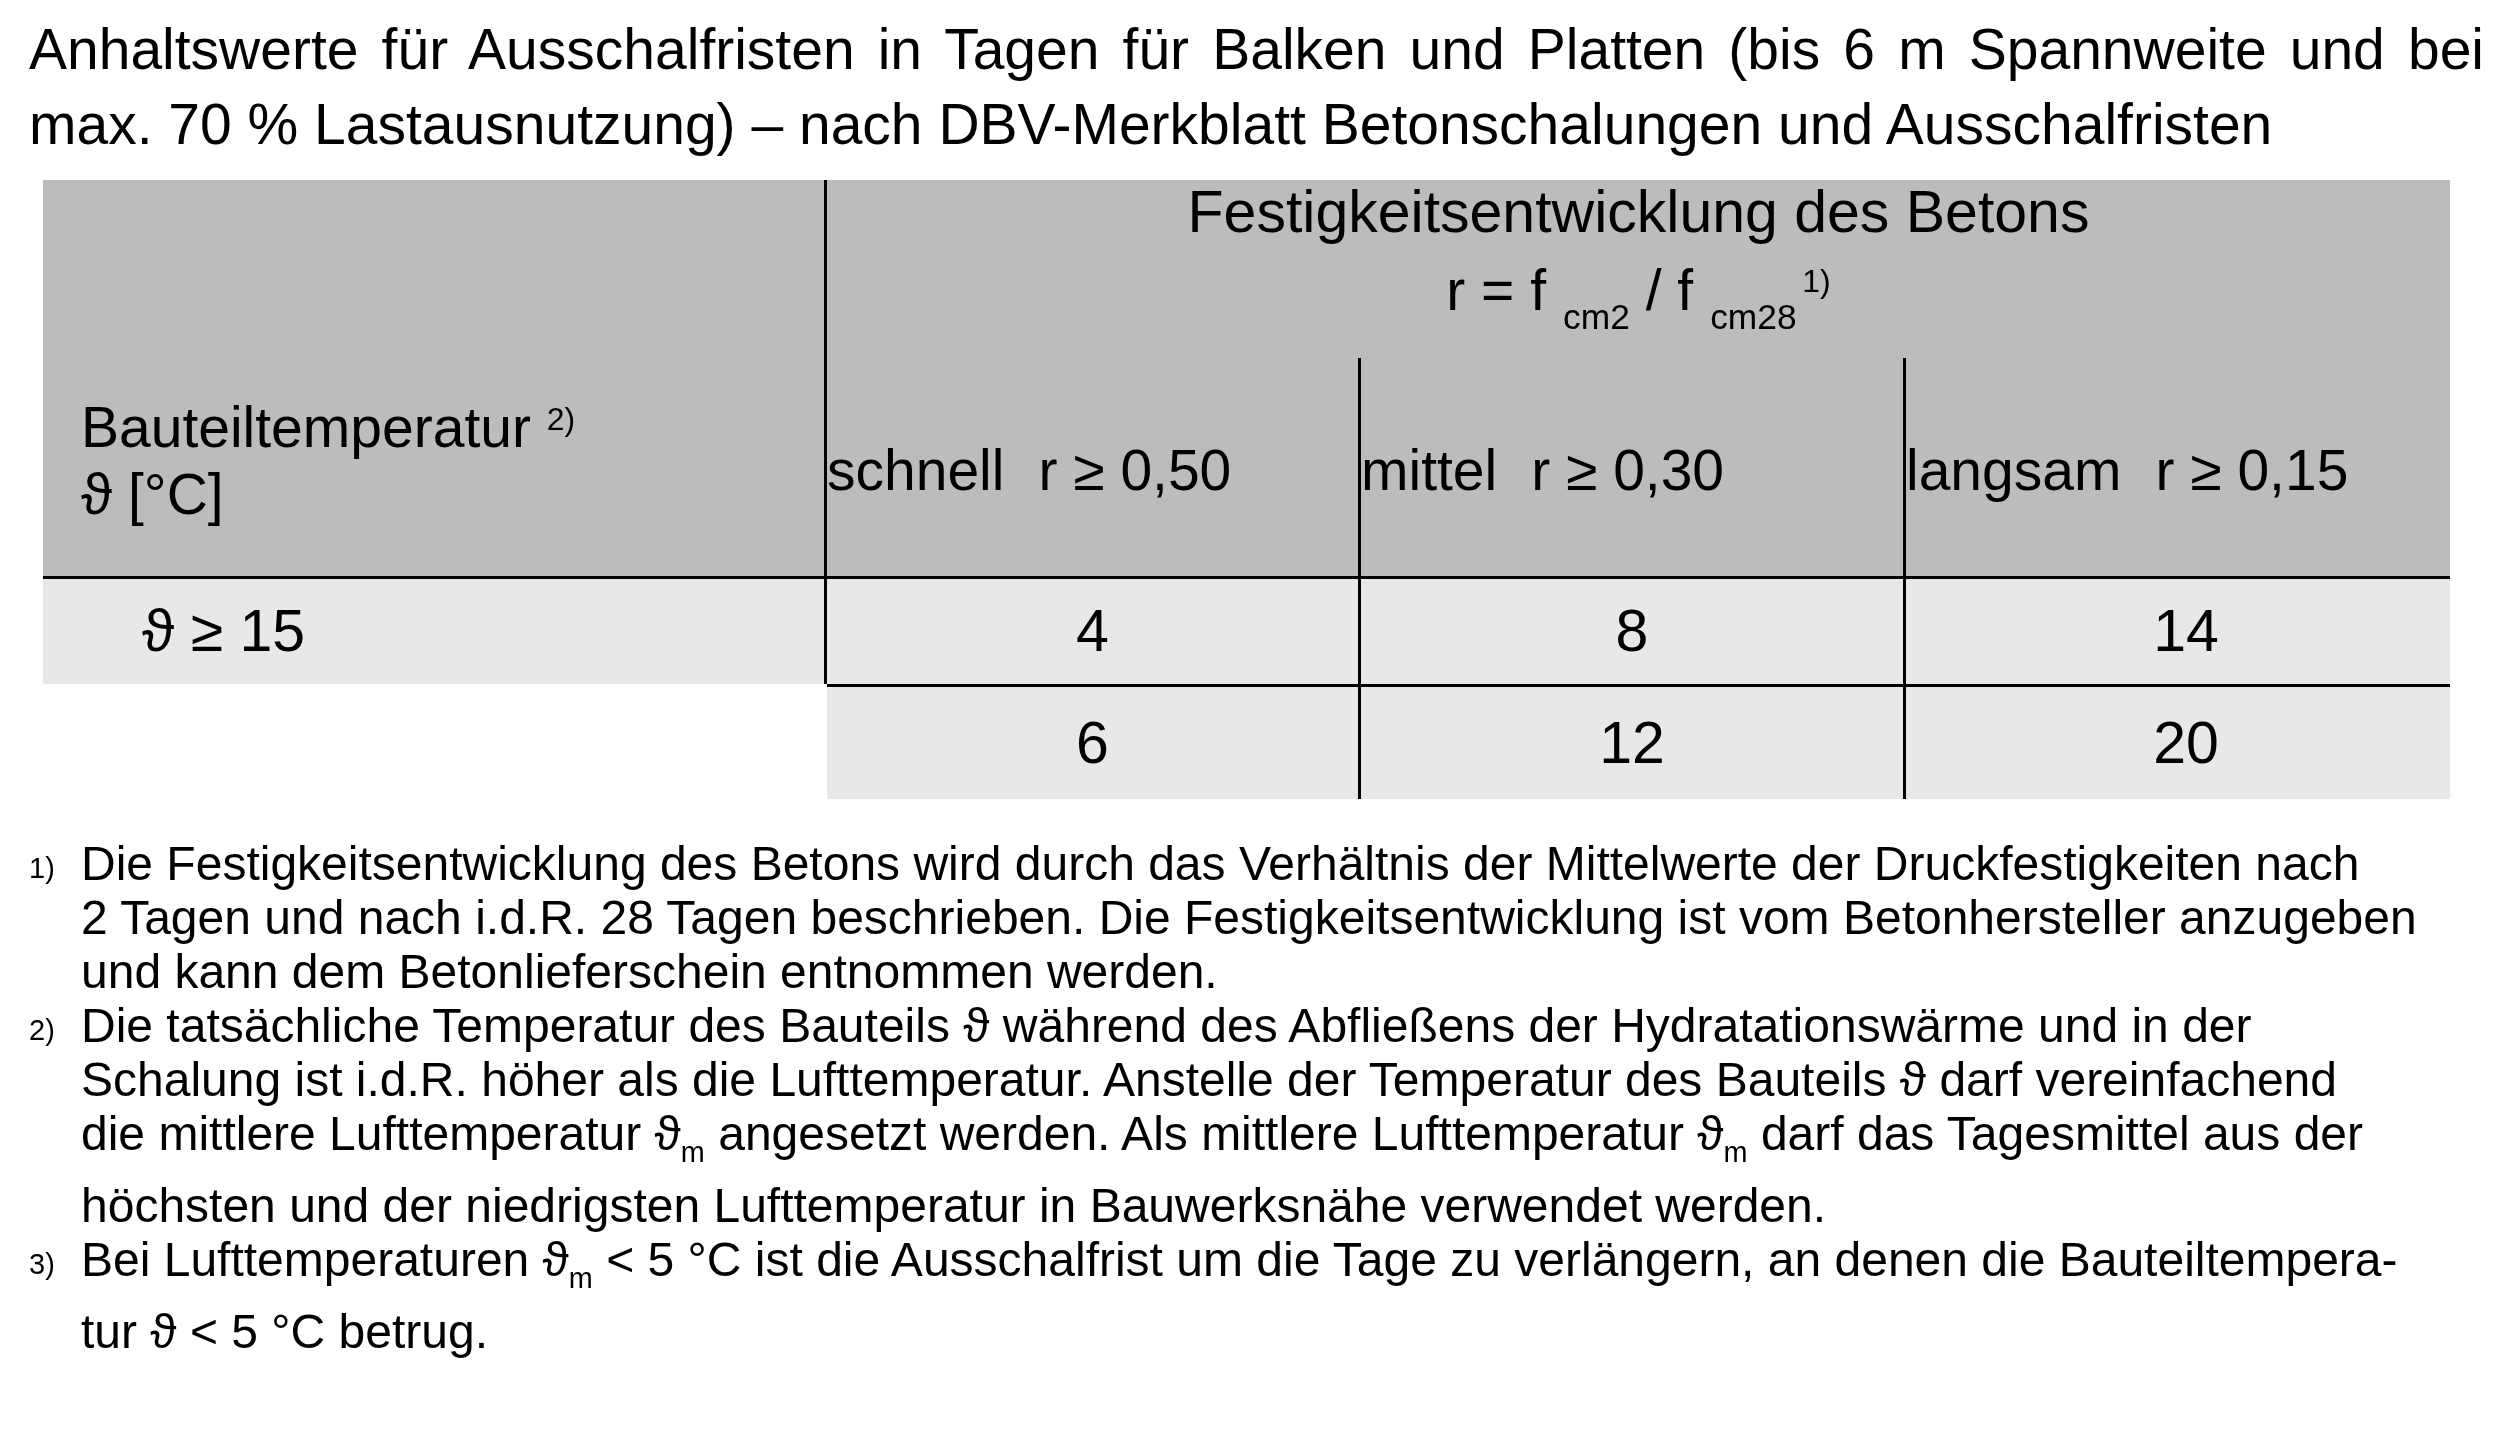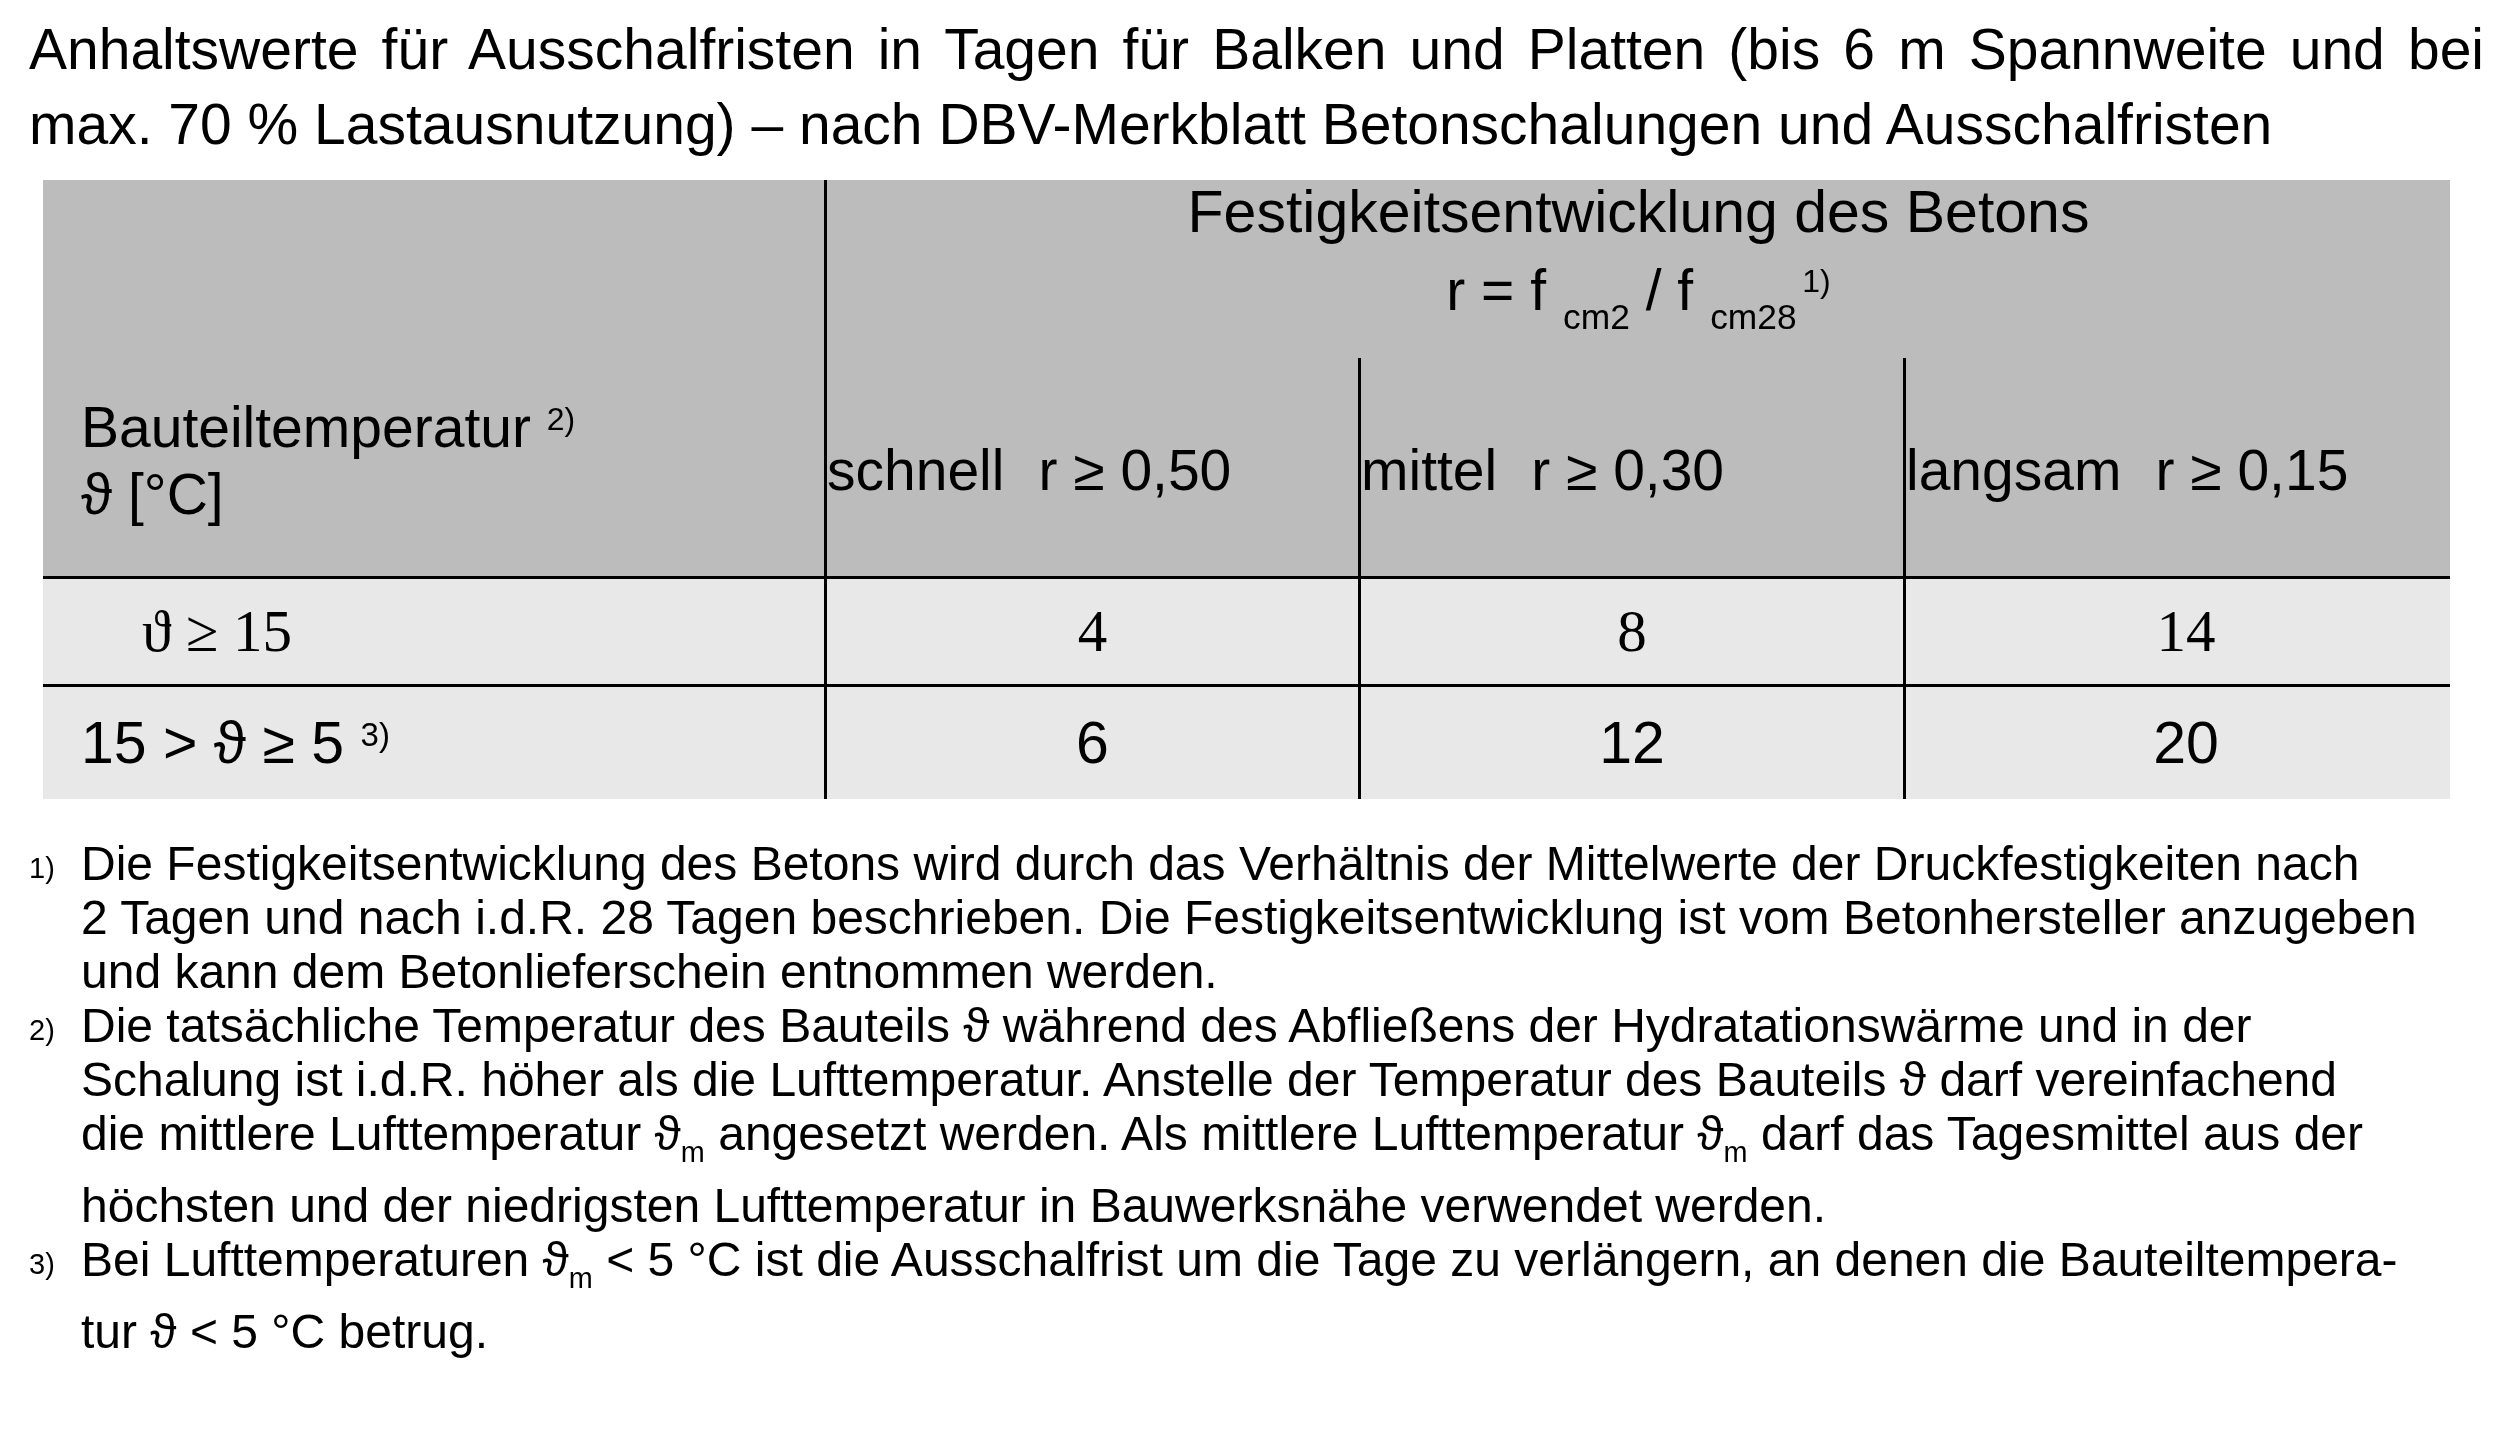--- a/index.html
+++ b/index.html
@@ -48,21 +48,21 @@
     display: flex; flex-direction: row; align-items: center; 
     padding-top: 7.6px; gap: 34px;
     font-size: 57px; line-height: 59px;
   }
   .hc2 { grid-column: 2; } .hc3 { grid-column: 3; } .hc4 { grid-column: 4; }
 
   .cell { display: flex; align-items: center; font-size: 59px; }
   .val  { justify-content: center; }
   .cond { padding-left: 38px; }
   .cond.deep { padding-left: 99px; }
-  .r3 { grid-row: 3; font-family: Liberation Serif, serif; } .r4 { grid-row: 4; }
+  .r3 { grid-row: 3; } .r4 { grid-row: 4; }
   .g1 { grid-column: 1; } .g2 { grid-column: 2; } .g3 { grid-column: 3; } .g4 { grid-column: 4; padding-left: 16px; }
 
   .rich { display: inline-block; }
   .sp { font-size: 0.56em; vertical-align: 0.52em; }
   .sb { font-size: 0.60em; vertical-align: -0.42em; }
   .gh-formula .sb { font-size: 0.62em; vertical-align: -0.55em; margin-left: 17px; }
   .gh-formula .sp { vertical-align: 0.55em; margin-left: 0.18em; }
 
   .footnotes { margin: 38px 0 0 29px; font-size: 48px; line-height: 54px; }
   .fn { display: flex; align-items: flex-start; }
@@ -102,23 +102,20 @@
       <div>r ≥ 0,15</div>
     </div>
 
     <div class="cell cond deep lgray br bt r3 g1">
         <span class="rich">ϑ ≥ 15</span>
       </div>
     <div class="cell val lgray br bt r3 g2">4</div>
     <div class="cell val lgray br bt r3 g3">8</div>
     <div class="cell val lgray bt r3 g4">14</div>
 
-    <div class="cell cond lgray br bt r4 g1">
-        <span class="rich">15 &gt; ϑ ≥ 5 <span class="sp">3)</span></span>
-      </div>
     <div class="cell val lgray br bt r4 g2">6</div>
     <div class="cell val lgray br bt r4 g3">12</div>
     <div class="cell val lgray bt r4 g4">20</div>
 
   </div>
 
   <div class="footnotes">
 
     <div class="fn">
       <div class="fn-marker">1)</div>

